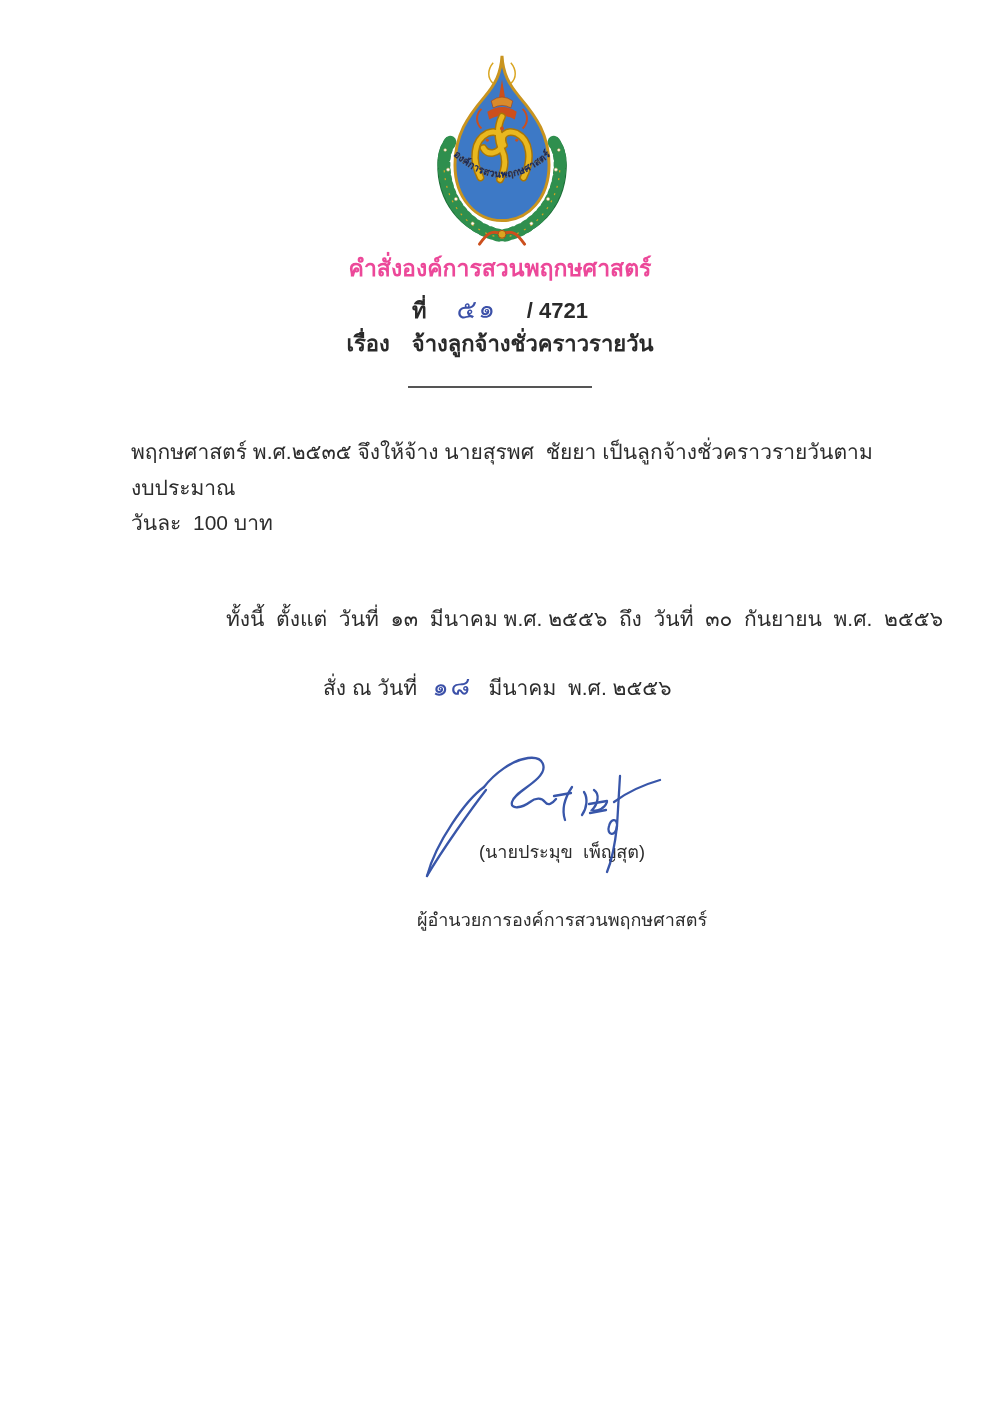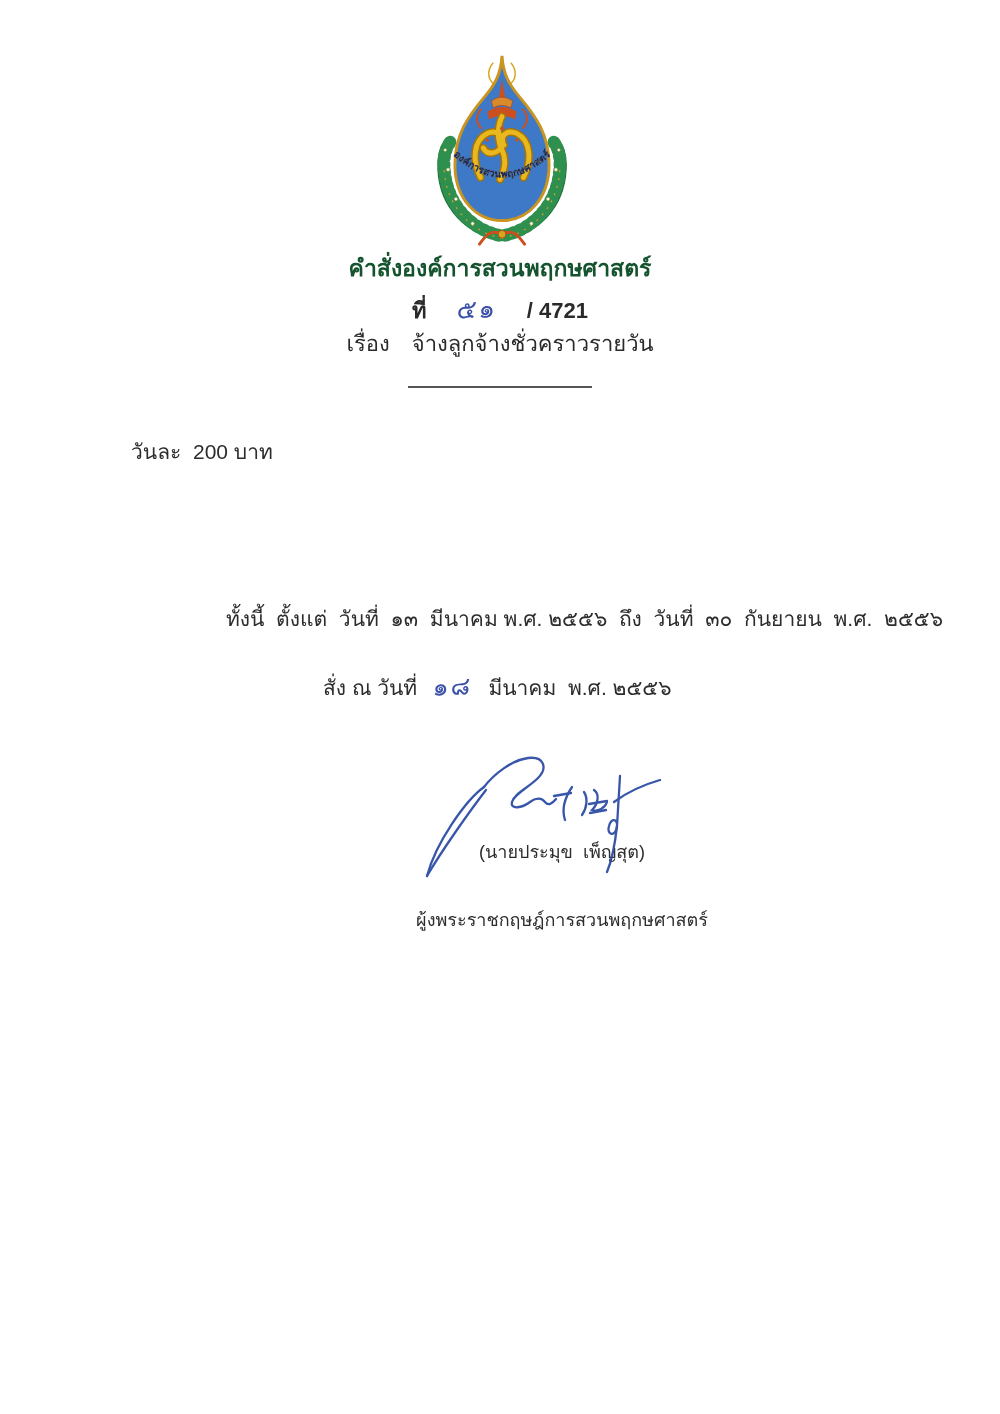--- a/index.html
+++ b/index.html
@@ -3,24 +3,24 @@
 <meta charset="utf-8">
 <style>
   html,body{margin:0;padding:0;background:#ffffff;}
   .page{
     position:relative;width:1000px;height:1414px;background:#ffffff;
     font-family:"Liberation Sans","DejaVu Sans",sans-serif;
     color:#2d2d2d;overflow:hidden;
   }
   .t{white-space:pre-wrap;}
   .centerline{position:absolute;left:0;width:1000px;text-align:center;}
-  .title{top:250px;font-size:23px;font-weight:bold;color:#14532d;}
+  .title{top:250px;font-size:23px;font-weight:bold;color:#ec4899;}
   .numline{top:288px;font-size:22px;font-weight:bold;color:#2a2a2a;}
   .numline .hand{margin:0 30px;}
-  .subjline{top:326px;font-size:22px;font-weight:normal;color:#2a2a2a;}
+  .subjline{top:326px;font-size:22px;font-weight:bold;color:#2a2a2a;}
   .subjline .lbl{margin-right:22px;}
   .hand{
     color:#3b50a8;font-size:26px;font-weight:normal;
     display:inline-block;transform:skewX(-6deg) rotate(-2deg);
     letter-spacing:2px;
   }
   .divider{position:absolute;top:386px;left:408px;width:184px;height:2px;background:#555555;}
   .para1{position:absolute;top:434px;left:131px;width:748px;font-size:21px;line-height:35.5px;color:#2c2c2c;}
   .para1 .l1{text-indent:133px;}
   .effective{position:absolute;top:602px;left:131px;width:820px;padding-left:95px;font-size:21px;color:#2c2c2c;}
@@ -110,21 +110,22 @@
     <span class="t">ที่</span><span class="hand t">๕๑</span><span class="t">/ 4721</span>
   </div>
 
   <div class="centerline subjline">
     <span class="lbl t">เรื่อง</span><span class="t">จ้างลูกจ้างชั่วคราวรายวัน</span>
   </div>
 
   <div class="divider"></div>
 
   <div class="para1">
-    <div class="t">วันละ  200 บาท</div>
+    <div class="t">พฤกษศาสตร์ พ.ศ.๒๕๓๕ จึงให้จ้าง นายสุรพศ  ชัยยา เป็นลูกจ้างชั่วคราวรายวันตามงบประมาณ</div>
+    <div class="t">วันละ  100 บาท</div>
   </div>
 
   <div class="effective t">ทั้งนี้  ตั้งแต่  วันที่  ๑๓  มีนาคม พ.ศ. ๒๕๕๖  ถึง  วันที่  ๓๐  กันยายน  พ.ศ.  ๒๕๕๖</div>
 
   <div class="orderline">
     <span class="t">สั่ง ณ วันที่</span><span class="hand t">๑๘</span><span class="t">มีนาคม  พ.ศ. ๒๕๕๖</span>
   </div>
 
   <svg id="signature" viewBox="0 0 270 160" aria-hidden="true">
     <g fill="none" stroke="#2e4da5" stroke-width="2.3" stroke-linecap="round" opacity="0.95">
@@ -137,15 +138,15 @@
       <path d="M186,52 C192,56 190,66 184,72 C190,74 197,70 199,64"></path>
       <path d="M181,66 L199,63"></path>
       <path d="M182,75 L198,72"></path>
       <path d="M206,64 C222,52 238,46 252,42"></path>
       <path d="M212,38 C211,54 210,72 209,88 C208,100 198,97 201,88 C203,81 208,80 209,86"></path>
       <path d="M209,88 C207,106 204,122 199,134"></path>
     </g>
   </svg>
 
   <div class="sigblock signame t">(นายประมุข  เพ็ญสุต)</div>
-  <div class="sigblock pos2 t">ผู้งพระราชกฤษฎ์การสวนพฤกษศาสตร์</div>
+  <div class="sigblock pos2 t">ผู้อำนวยการองค์การสวนพฤกษศาสตร์</div>
 
 </div>
 
 </body></html>

